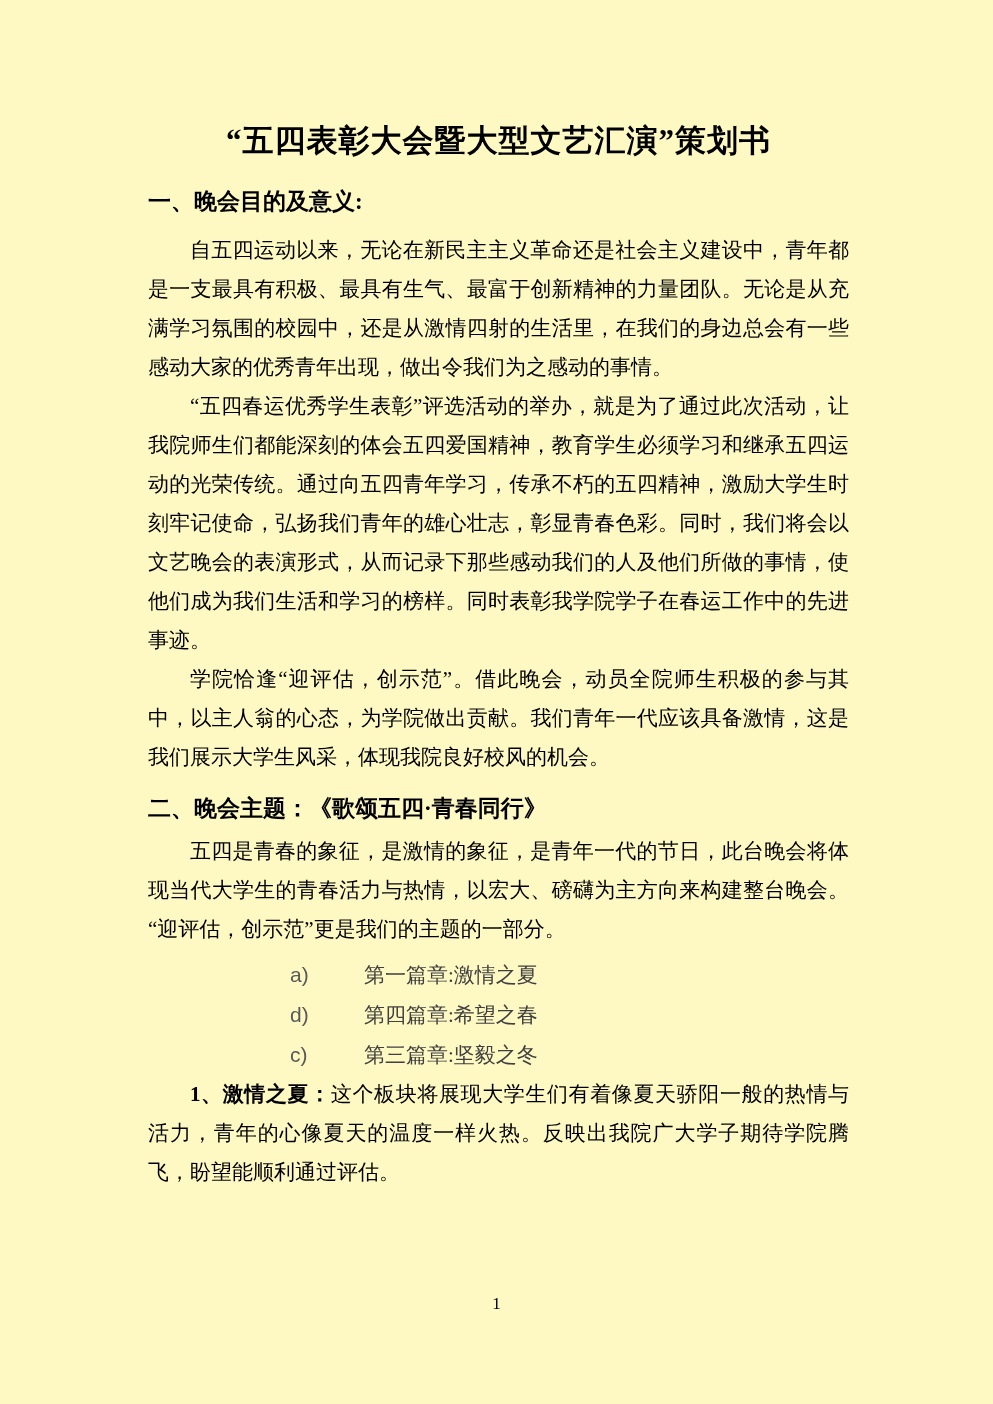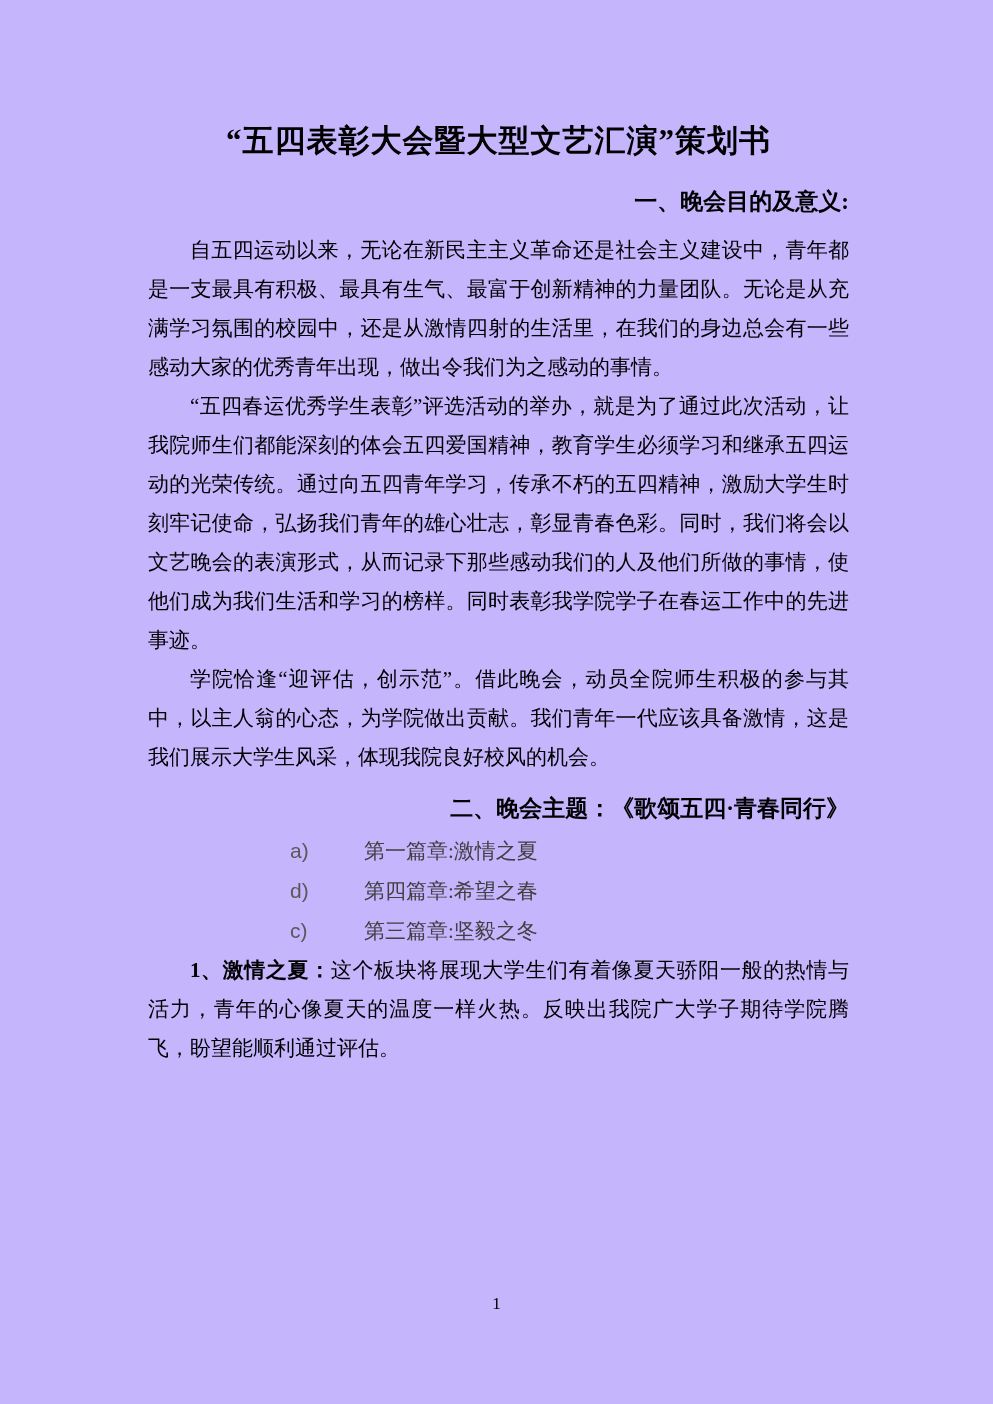--- a/index.html
+++ b/index.html
@@ -5,21 +5,21 @@
   html, body {
     margin: 0;
     padding: 0;
     background: #ffffff;
   }
   .page {
     position: relative;
     width: 993px;
     height: 1404px;
     margin: 0 auto;
-    background: #c4b5fd;
+    background: #fef9c3;
     overflow: hidden;
     font-family: "Liberation Serif", "DejaVu Serif", serif;
     color: #000000;
   }
   .content {
     position: absolute;
     left: 148px;
     top: 0;
     width: 701px;
   }
@@ -30,21 +30,21 @@
     line-height: 50px;
     font-weight: bold;
     text-align: center;
     letter-spacing: 1px;
   }
   .section-heading {
     margin: 20px 0 0 0;
     font-size: 23px;
     line-height: 32px;
     font-weight: bold;
-    text-align: right;
+    text-align: left;
   }
   .section-heading.second {
     margin-top: 16px;
   }
   p.body {
     margin: 0;
     font-size: 21px;
     line-height: 39px;
     text-align: justify;
     text-justify: inter-ideograph;
@@ -105,20 +105,21 @@
     <h2 class="section-heading">一、晚会目的及意义:</h2>
 
     <p class="body indent first">自五四运动以来，无论在新民主主义革命还是社会主义建设中，青年都是一支最具有积极、最具有生气、最富于创新精神的力量团队。无论是从充满学习氛围的校园中，还是从激情四射的生活里，在我们的身边总会有一些感动大家的优秀青年出现，做出令我们为之感动的事情。</p>
 
     <p class="body indent">“五四春运优秀学生表彰”评选活动的举办，就是为了通过此次活动，让我院师生们都能深刻的体会五四爱国精神，教育学生必须学习和继承五四运动的光荣传统。通过向五四青年学习，传承不朽的五四精神，激励大学生时刻牢记使命，弘扬我们青年的雄心壮志，彰显青春色彩。同时，我们将会以文艺晚会的表演形式，从而记录下那些感动我们的人及他们所做的事情，使他们成为我们生活和学习的榜样。同时表彰我学院学子在春运工作中的先进事迹。</p>
 
     <p class="body indent">学院恰逢“迎评估，创示范”。借此晚会，动员全院师生积极的参与其中，以主人翁的心态，为学院做出贡献。我们青年一代应该具备激情，这是我们展示大学生风采，体现我院良好校风的机会。</p>
 
     <h2 class="section-heading second">二、晚会主题：《歌颂五四·青春同行》</h2>
 
+    <p class="body indent after-heading">五四是青春的象征，是激情的象征，是青年一代的节日，此台晚会将体现当代大学生的青春活力与热情，以宏大、磅礴为主方向来构建整台晚会。“迎评估，创示范”更是我们的主题的一部分。</p>
 
 
     <ul class="block-list">
       <li class="block-row">
         <span class="block-letter">a)</span><span class="block-text">第一篇章:激情之夏</span>
       </li>
       <li class="block-row">
         <span class="block-letter">d)</span><span class="block-text">第四篇章:希望之春</span>
       </li>
       <li class="block-row">

